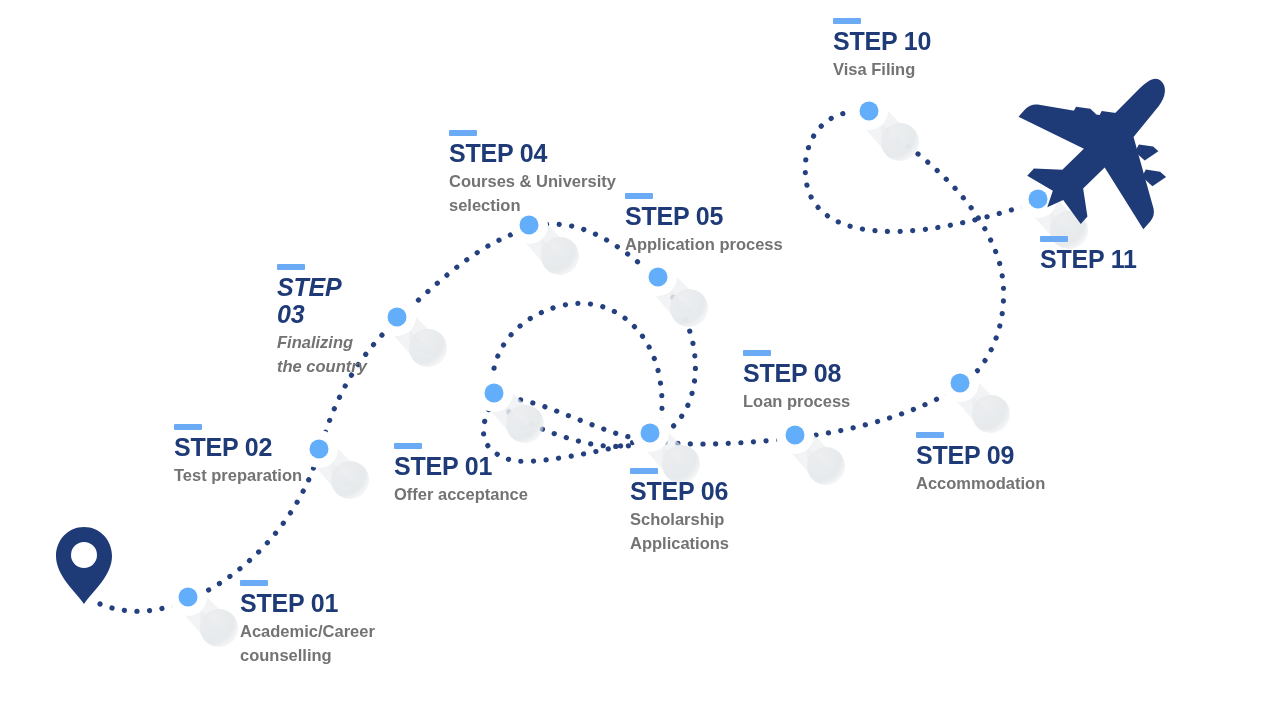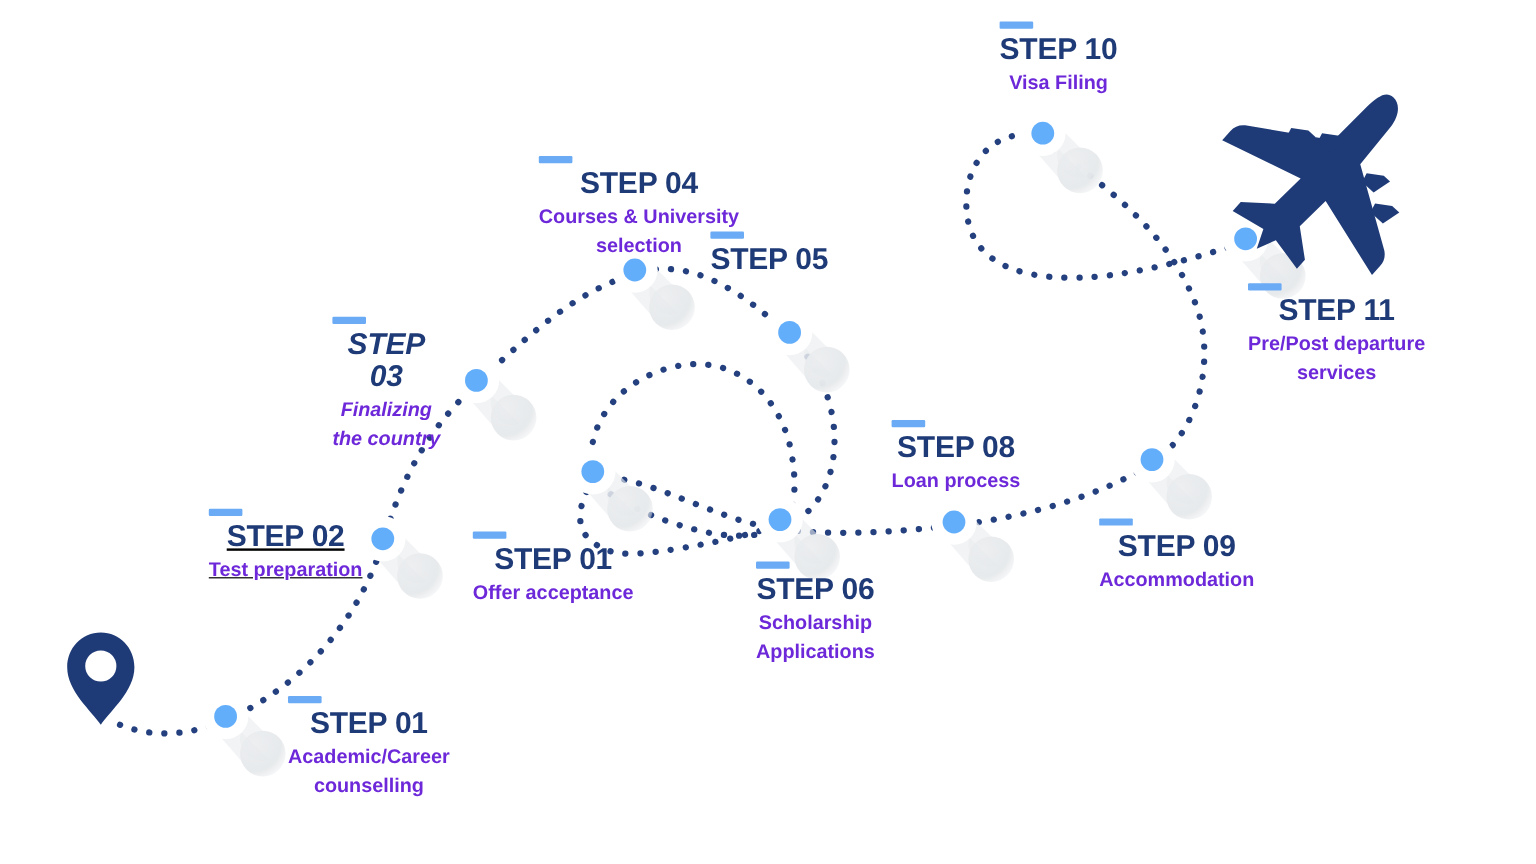--- a/index.html
+++ b/index.html
@@ -9,37 +9,36 @@
     font-family:"Liberation Sans","DejaVu Sans",sans-serif;
     overflow:hidden;
     position:relative;
   }
   #stage{position:absolute;left:0;top:0;width:1280px;height:720px;}
   svg#journey{position:absolute;left:0;top:0;width:1280px;height:720px;}
 
   .step-label{
     position:absolute;
     white-space:pre-line;
-    text-align:center;
   }
   .dash{
     width:28px;height:6px;border-radius:1px;
     background:#6BAAF5;
     margin-bottom:4px;
   }
   .step-title{
     color:#1F3B77;
     font-size:25px;
     font-weight:bold;
     line-height:1.08;
     letter-spacing:-0.2px;
     white-space:pre-line;
   }
   .step-desc{
-    color:#6d28d9;
+    color:#737373;
     font-size:16.5px;
     font-weight:bold;
     line-height:1.45;
     margin-top:3px;
     white-space:pre-line;
   }
 </style>
 </head>
 <body>
 
@@ -202,30 +201,29 @@
       <path d="M -52,2 L -40,-6 L -32,-6 L -36,10 L -50,10 Z" fill="#1F3B77"></path>
       <path d="M -30,-12 L -18,-20 L -11,-20 L -15,-4 L -28,-4 Z" fill="#1F3B77"></path>
       <path d="M 20,-12 L 32,-20 L 39,-20 L 35,-4 L 22,-4 Z" fill="#1F3B77"></path>
       <path d="M 42,2 L 54,-6 L 62,-6 L 58,10 L 44,10 Z" fill="#1F3B77"></path>
     </g>
   </svg>
 
   <div id="labels">
       <div class="step-label" style="left: 240px; top: 580px;"><div class="dash"></div><div class="step-title">STEP 01</div><div class="step-desc">Academic/Career
 counselling</div></div>
-      <div class="step-label" style="left: 174px; top: 424px; text-decoration: underline;"><div class="dash"></div><div class="step-title">STEP 02</div><div class="step-desc">Test preparation</div></div>
+      <div class="step-label" style="left: 174px; top: 424px;"><div class="dash"></div><div class="step-title">STEP 02</div><div class="step-desc">Test preparation</div></div>
       <div class="step-label" style="left: 277px; top: 264px; font-style: italic;"><div class="dash"></div><div class="step-title">STEP
 03</div><div class="step-desc">Finalizing
 the country</div></div>
       <div class="step-label" style="left: 449px; top: 130px;"><div class="dash"></div><div class="step-title">STEP 04</div><div class="step-desc">Courses &amp; University
 selection</div></div>
-      <div class="step-label" style="left: 592px; top: 193px;"><div class="dash"></div><div class="step-title">STEP 05</div></div>
+      <div class="step-label" style="left: 625px; top: 193px;"><div class="dash"></div><div class="step-title">STEP 05</div><div class="step-desc">Application process</div></div>
       <div class="step-label" style="left: 630px; top: 468px;"><div class="dash"></div><div class="step-title">STEP 06</div><div class="step-desc">Scholarship
 Applications</div></div>
       <div class="step-label" style="left: 394px; top: 443px;"><div class="dash"></div><div class="step-title">STEP 01</div><div class="step-desc">Offer acceptance</div></div>
       <div class="step-label" style="left: 743px; top: 350px;"><div class="dash"></div><div class="step-title">STEP 08</div><div class="step-desc">Loan process</div></div>
       <div class="step-label" style="left: 916px; top: 432px;"><div class="dash"></div><div class="step-title">STEP 09</div><div class="step-desc">Accommodation</div></div>
       <div class="step-label" style="left: 833px; top: 18px;"><div class="dash"></div><div class="step-title">STEP 10</div><div class="step-desc">Visa Filing</div></div>
-      <div class="step-label" style="left: 1040px; top: 236px;"><div class="dash"></div><div class="step-title">STEP 11</div><div class="step-desc">Pre/Post departure
-services</div></div>
+      <div class="step-label" style="left: 1040px; top: 236px;"><div class="dash"></div><div class="step-title">STEP 11</div></div>
     </div>
 
 </div>
 
 </body></html>

